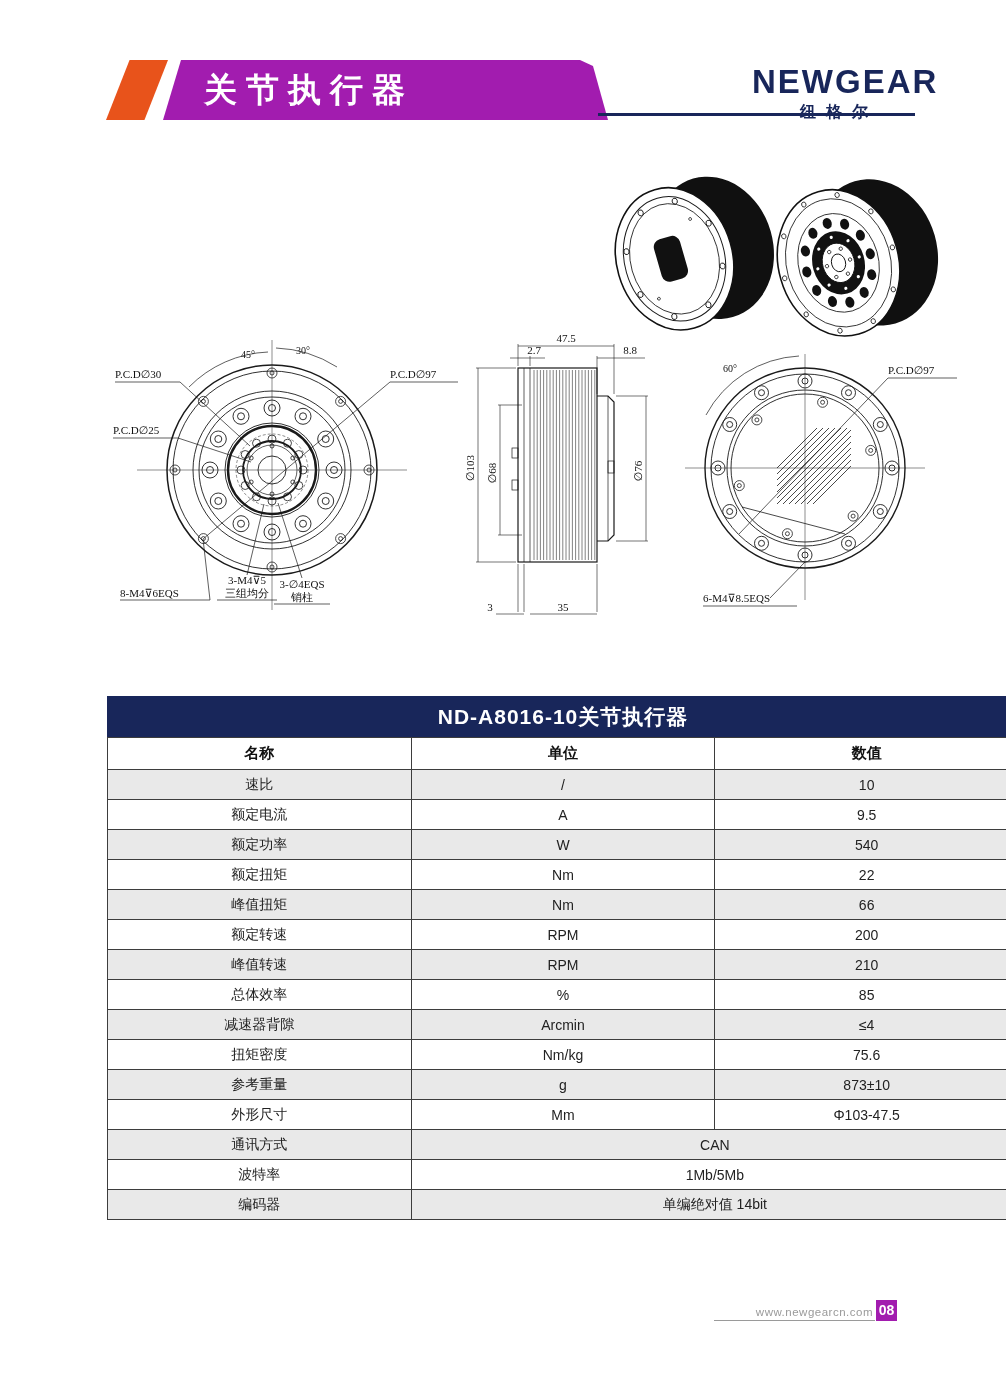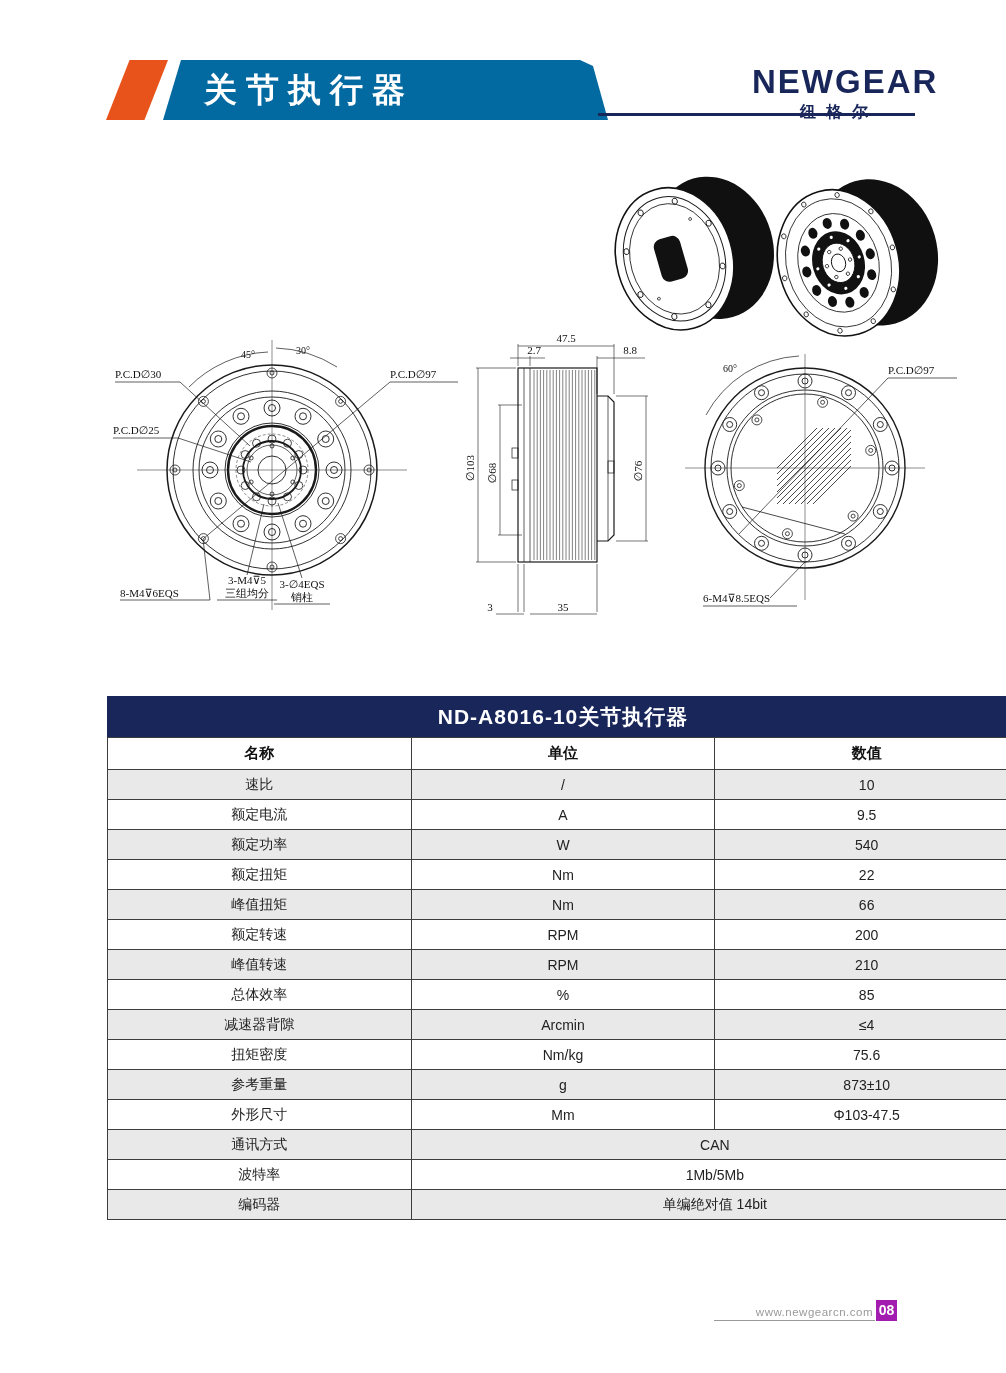--- a/index.html
+++ b/index.html
@@ -3,21 +3,21 @@
 <meta charset="utf-8">
 <style>
   html,body{margin:0;padding:0;background:#ffffff;}
   body{font-family:"Liberation Sans","DejaVu Sans",sans-serif;}
   .page{position:relative;width:1006px;height:1373px;background:#fff;margin:0 auto;overflow:hidden;}
   .abs{position:absolute;}
 
   
   .hdr-orange{left:106px;top:60px;width:62px;height:60px;background:#e8531b;
     clip-path:polygon(38% 0,100% 0,62% 100%,0% 100%);}
-  .hdr-band{left:160px;top:60px;width:450px;height:60px;background:#0369a1;
+  .hdr-band{left:160px;top:60px;width:450px;height:60px;background:#a21caf;
     clip-path:polygon(21px 0px,420px 0px,433px 6px,448px 60px,3px 60px);}
   .hdr-title{position:absolute;left:44px;top:0;line-height:60px;font-size:33px;color:#fff;
     letter-spacing:9px;font-weight:600;white-space:nowrap;}
   .hdr-line{left:598px;top:113px;width:317px;height:3px;background:#18265a;}
   .logo{left:752px;top:63px;width:164px;text-align:center;color:#18265a;}
   .logo-en{font-size:33px;font-weight:800;letter-spacing:2px;white-space:nowrap;}
   .logo-cn{font-size:16px;font-weight:800;letter-spacing:10px;padding-left:10px;margin-top:1px;white-space:nowrap;}
 
   
   svg{overflow:visible;}

